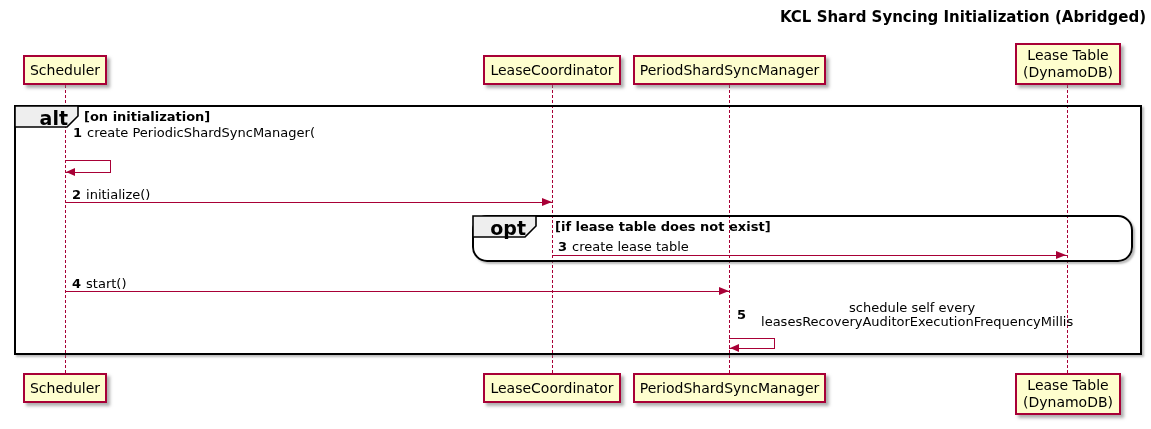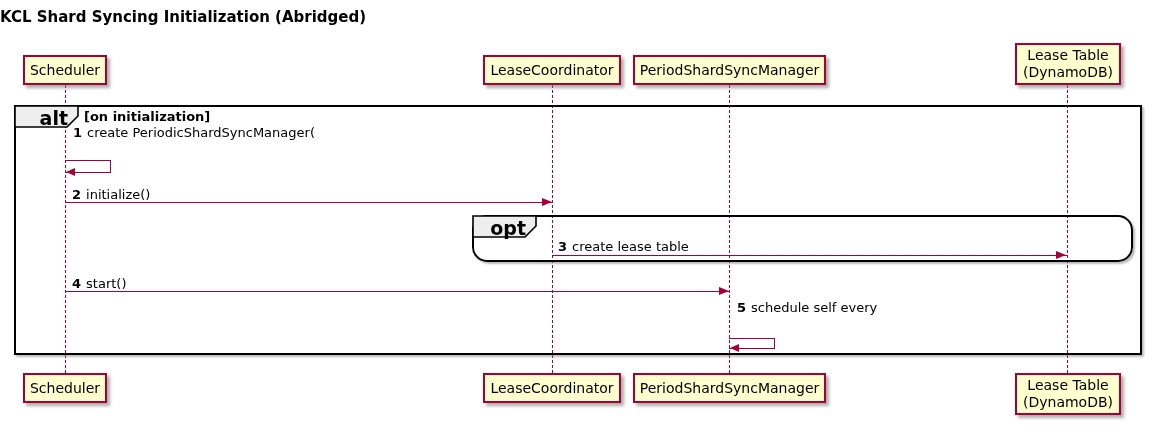--- a/index.html
+++ b/index.html
@@ -2,22 +2,22 @@
 <html><head>
 <meta charset="utf-8">
 <style>
   html,body { margin:0; padding:0; background:#ffffff; }
   #canvas {
     position:relative; width:1151px; height:429px; background:#ffffff;
     font-family:"DejaVu Sans","Liberation Sans",sans-serif; color:#000;
     overflow:hidden;
   }
   .title {
-    position:absolute; left:0; top:8px; width:1130px; text-align:left;
-    font-size:15px; font-weight:bold;
+    position:absolute; left:0; top:8px; width:1130px; text-align:right;
+    font-size:15px; font-weight:bold;padding-left:16px;
   }
   .pbox {
     position:absolute; box-sizing:border-box;
     background:#FEFECE; border:2px solid #A80036;
     box-shadow:3px 3px 3px rgba(120,120,120,0.6);
     display:flex; flex-direction:column; align-items:center; justify-content:center;
     font-size:14px; line-height:17px; white-space:nowrap;
   }
   .lifeline {
     position:absolute; width:0; top:85px; height:288px;
@@ -90,20 +90,21 @@
     <div class="condition" style="left:68px;">[on initialization]</div>
   </div>
 
   <div class="frame" style="left:472px;top:215px;width:661px;height:47px;border-radius:15px;">
     <div class="pentagon">
       <svg width="66" height="23">
         <path d="M1,1 H64 V11 L53,22 H1 Z" fill="#EEEEEE" stroke="#000000" stroke-width="1.6"></path>
       </svg>
     </div>
     <div class="pentagon-label">opt</div>
+    <div class="condition" style="left:81px;">[if lease table does not exist]</div>
   </div>
 
   <div class="msg-label" style="left:73px;top:126px;">
     <span class="num">1</span>
     <span class="lines">
       <span>create PeriodicShardSyncManager(</span>
     </span>
   </div>
   <div class="self-loop" style="left:65px;top:160px;width:46px;height:13px;"></div>
   <div class="arrow-left" style="left:66px;top:168px;"></div>
@@ -126,20 +127,21 @@
     <span class="num">4</span>
     <span>start()</span>
   </div>
   <div class="arrow-line" style="left:65px;top:291px;width:664px;"></div>
   <div class="arrow-right" style="left:719px;top:287px;"></div>
 
   <div class="msg-label" style="left:737px;top:301px;">
     <span class="num">5</span>
     <span class="lines">
       <span>schedule self every</span>
+      <span class="indent">leasesRecoveryAuditorExecutionFrequencyMillis</span>
     </span>
   </div>
   <div class="self-loop" style="left:729px;top:338px;width:46px;height:11px;"></div>
   <div class="arrow-left" style="left:730px;top:344px;"></div>
 
   <div class="pbox" style="left:23px;top:373px;width:84px;height:30px;">
     <span>Scheduler</span>
   </div>
   <div class="pbox" style="left:483px;top:373px;width:138px;height:30px;">
     <span>LeaseCoordinator</span>

